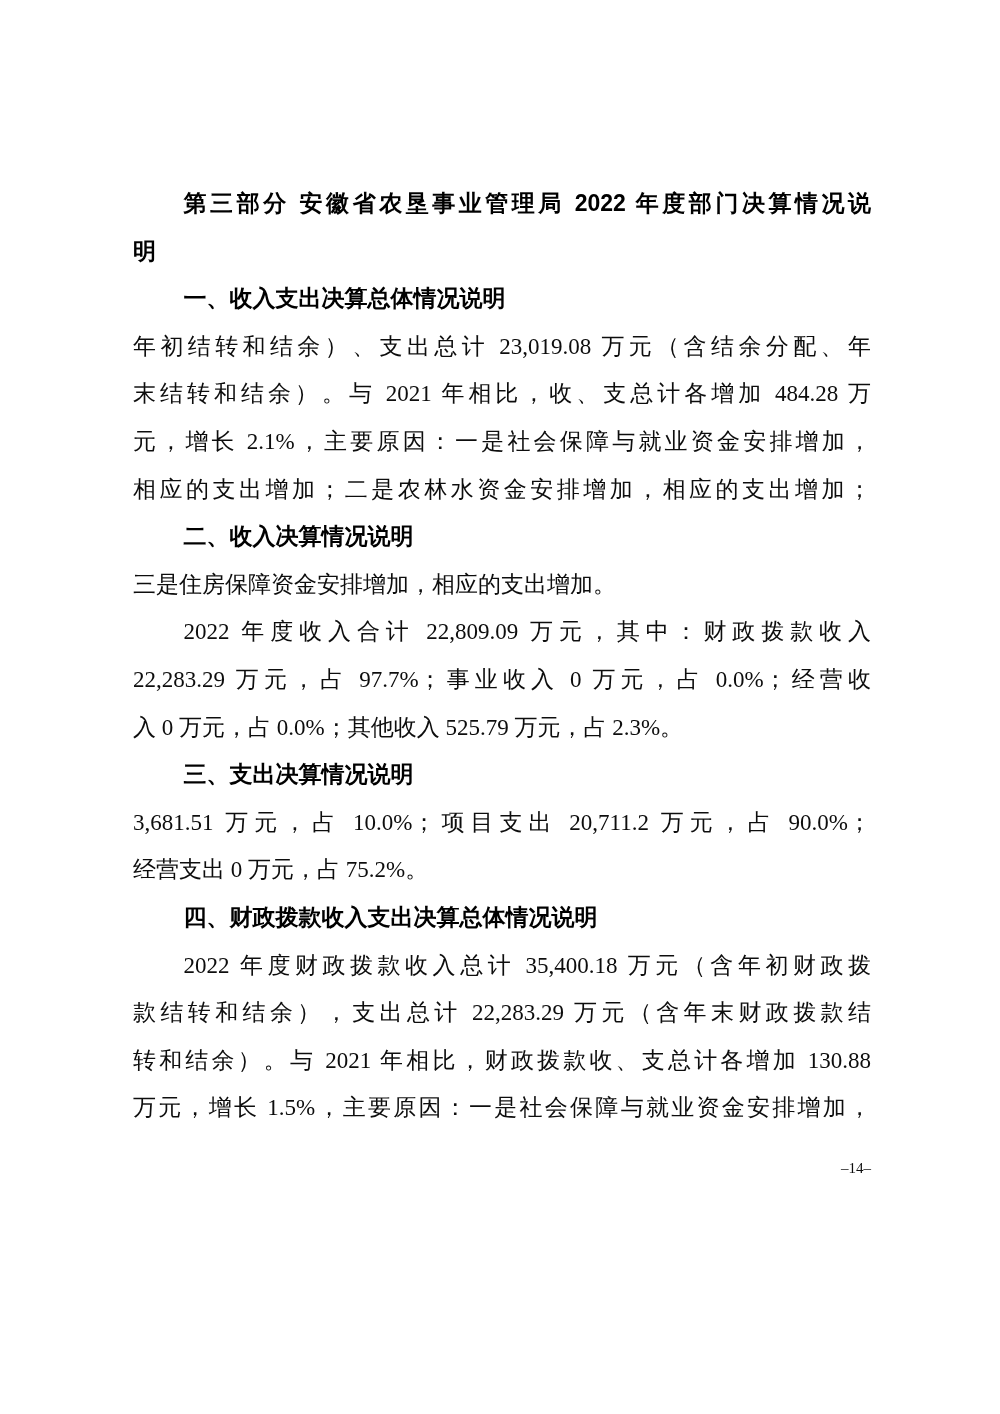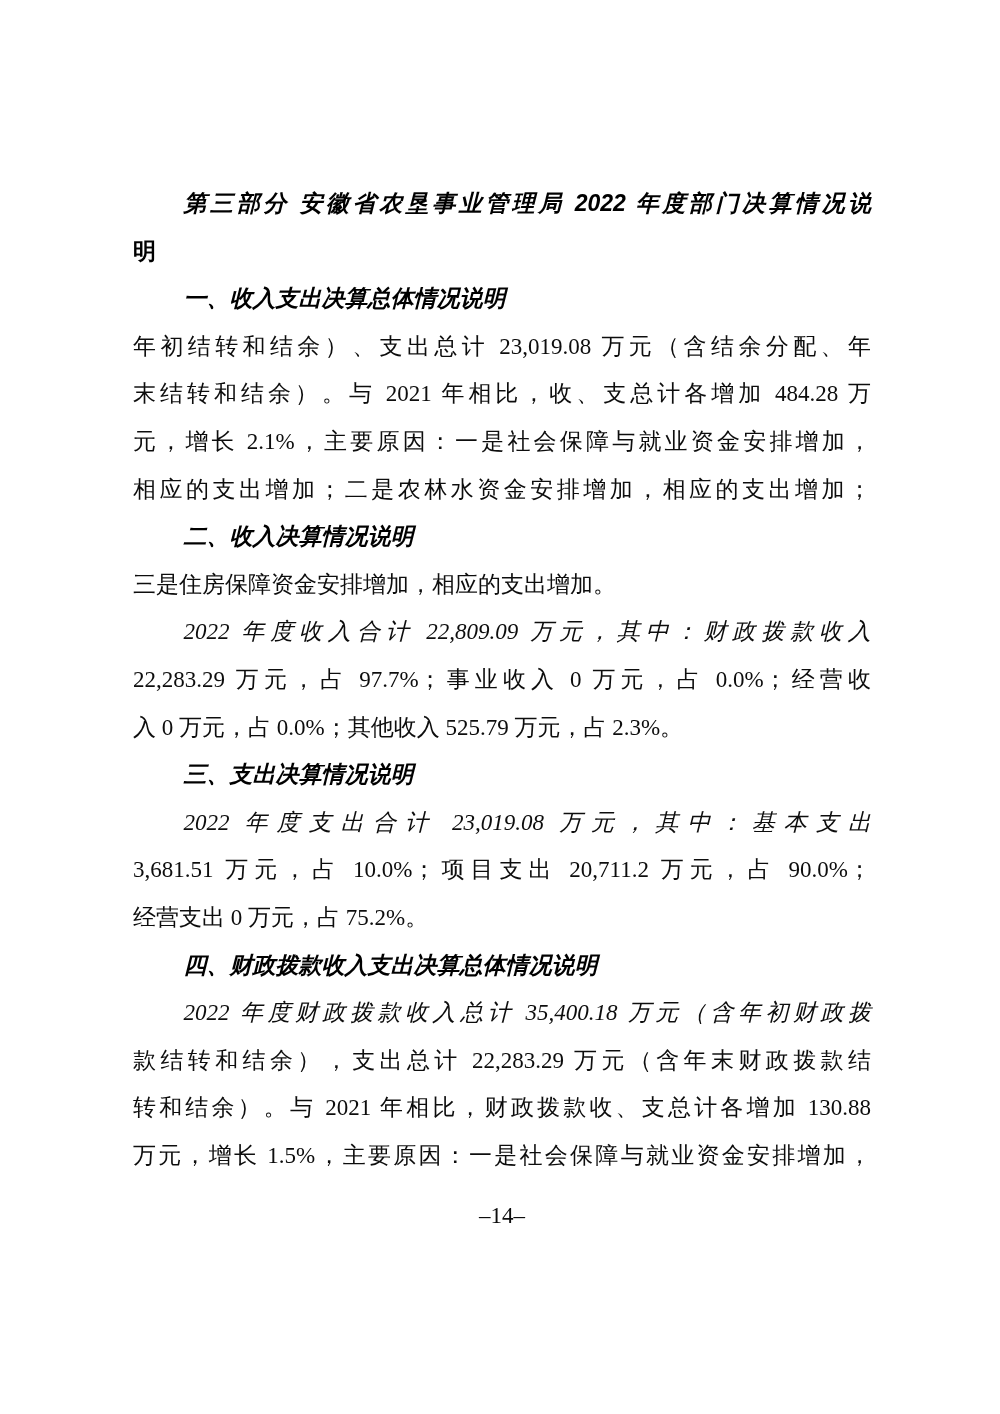--- a/index.html
+++ b/index.html
@@ -28,33 +28,32 @@
     font-size: 23px;
     text-align: justify;
     white-space: normal;
   }
   
   .line.full {
     text-align-last: justify;
   }
   .line.indent {
     text-indent: 2.2em;
-    font-style: italic;
   }
   .title-line, .heading-line {
     font-family: "Liberation Sans", "DejaVu Sans", sans-serif;
     font-weight: bold;
     color: #000000;
   }
   .page-number {
     height: 47.6px;
     line-height: 47.6px;
     margin-top: 13px;
-    font-size: 23px;
-    text-align: center;
+    font-size: 15px;
+    text-align: right;
     color: #0d0d0d;
   }
 </style>
 </head>
 <body>
 
 <div class="page">
   <div class="content">
 
     <div class="line full indent title-line">第三部分 安徽省农垦事业管理局 2022 年度部门决算情况说</div>
@@ -66,21 +65,20 @@
     <div class="line full">元，增长 2.1%，主要原因：一是社会保障与就业资金安排增加，</div>
     <div class="line full">相应的支出增加；二是农林水资金安排增加，相应的支出增加；</div>
     <div class="line indent heading-line">二、收入决算情况说明</div>
 
     <div class="line">三是住房保障资金安排增加，相应的支出增加。</div>
     <div class="line full indent">2022 年度收入合计 22,809.09 万元，其中：财政拨款收入</div>
     <div class="line full">22,283.29 万元，占 97.7%；事业收入 0 万元，占 0.0%；经营收</div>
     <div class="line">入 0 万元，占 0.0%；其他收入 525.79 万元，占 2.3%。</div>
 
     <div class="line indent heading-line">三、支出决算情况说明</div>
-    <div class="line full indent">2022 年度支出合计 23,019.08 万元，其中：基本支出</div>
     <div class="line full">3,681.51 万元，占 10.0%；项目支出 20,711.2 万元，占 90.0%；</div>
     <div class="line">经营支出 0 万元，占 75.2%。</div>
 
     <div class="line indent heading-line">四、财政拨款收入支出决算总体情况说明</div>
     <div class="line full indent">2022 年度财政拨款收入总计 35,400.18 万元（含年初财政拨</div>
     <div class="line full">款结转和结余），支出总计 22,283.29 万元（含年末财政拨款结</div>
     <div class="line full">转和结余）。与 2021 年相比，财政拨款收、支总计各增加 130.88</div>
     <div class="line full">万元，增长 1.5%，主要原因：一是社会保障与就业资金安排增加，</div>
 
     <div class="page-number">–14–</div>

